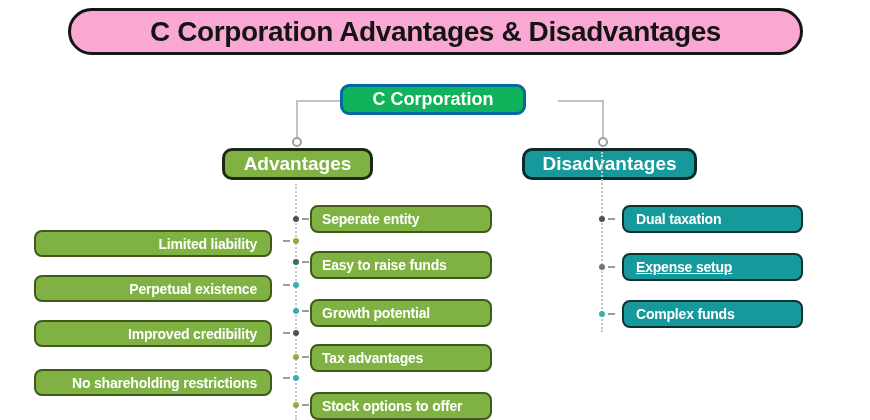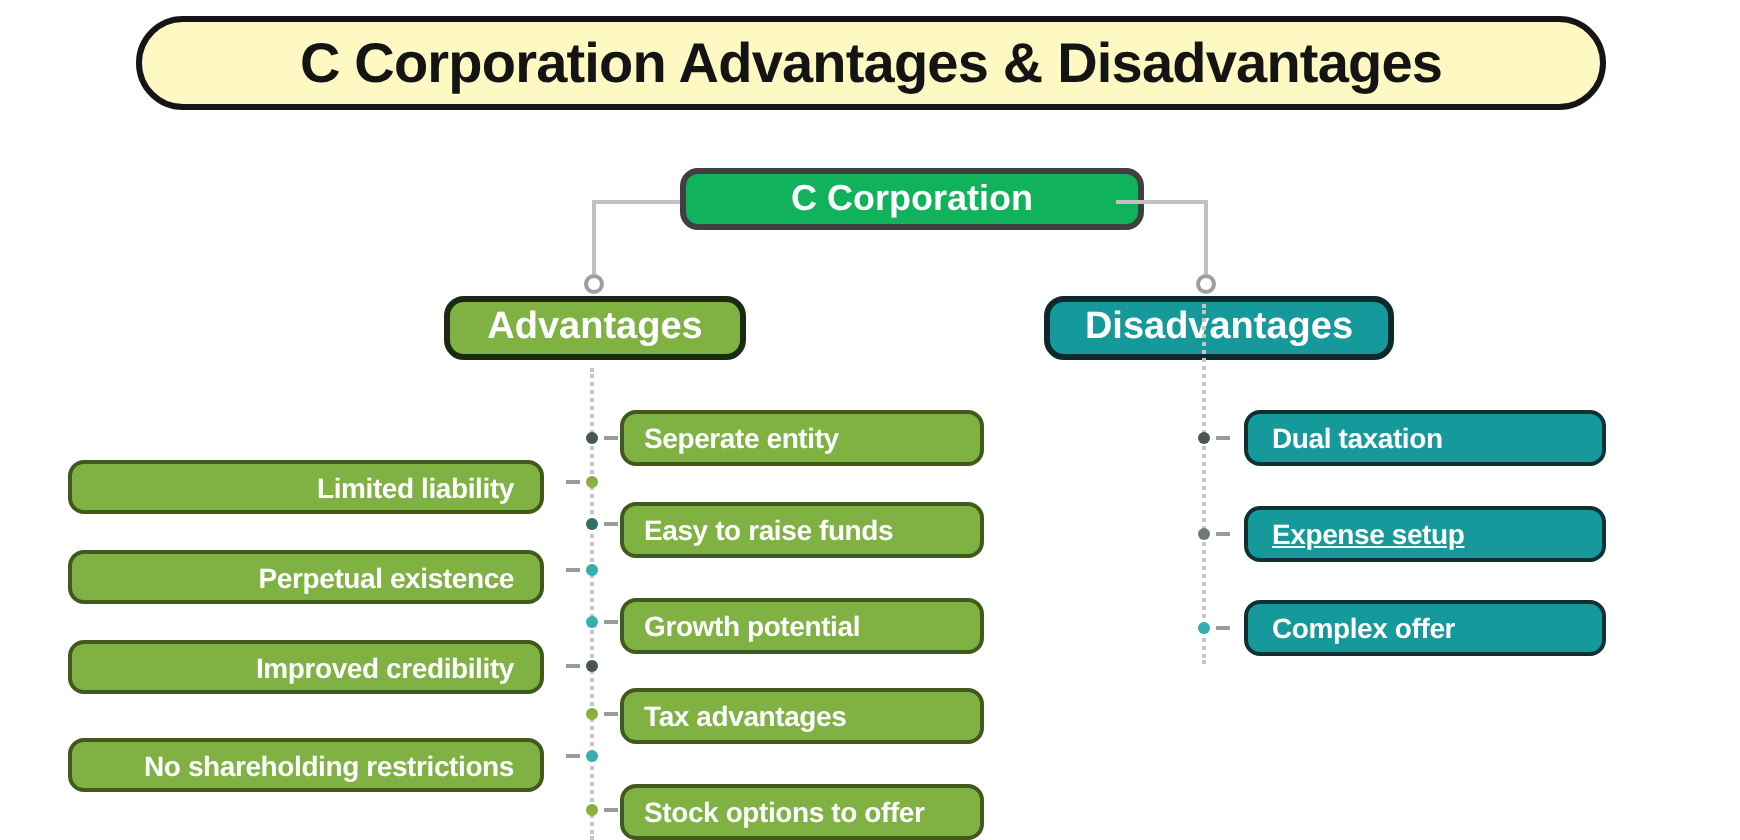--- a/index.html
+++ b/index.html
@@ -3,32 +3,32 @@
 <meta charset="utf-8">
 <style>
   html,body{margin:0;padding:0;background:#fff;}
   .canvas{
     position:relative;width:870px;height:420px;background:#ffffff;overflow:hidden;
     font-family:"Liberation Sans",sans-serif;
   }
   
   .title-pill{
     position:absolute;left:68px;top:8px;width:735px;height:47px;box-sizing:border-box;
-    border:3px solid #151515;border-radius:26px;background:#fef9c3;
+    border:3px solid #151515;border-radius:26px;background:#f9a8d4;
     display:flex;align-items:center;justify-content:center;
     font-size:28px;font-weight:bold;color:#141414;letter-spacing:-0.4px;white-space:nowrap;
   }
   
   .node{
     position:absolute;box-sizing:border-box;display:flex;align-items:center;justify-content:center;
     color:#fff;font-weight:bold;white-space:nowrap;
   }
   .node.root{
-    left:340px;top:84px;width:232px;height:31px;background:var(--root-green);
-    border:3px solid #404040;border-radius:9px;font-size:18px;
+    left:340px;top:84px;width:186px;height:31px;background:var(--root-green);
+    border:3px solid #0369a1;border-radius:9px;font-size:18px;
   }
   .node.adv{
     left:222px;top:148px;width:151px;height:32px;background:var(--advantage-green);
     border:3px solid #1b2a10;border-radius:10px;font-size:19px;
   }
   .node.dis{
     left:522px;top:148px;width:175px;height:32px;background:var(--disadvantage-teal);
     border:3px solid #0d292c;border-radius:10px;font-size:19px;
   }
   
@@ -86,21 +86,21 @@
   <div class="item green left-col" style="top:369px;">No shareholding restrictions</div>
 
   <div class="item green mid-col" style="top:205px;">Seperate entity</div>
   <div class="item green mid-col" style="top:251px;">Easy to raise funds</div>
   <div class="item green mid-col" style="top:299px;">Growth potential</div>
   <div class="item green mid-col" style="top:344px;">Tax advantages</div>
   <div class="item green mid-col" style="top:392px;">Stock options to offer</div>
 
   <div class="item teal right-col" style="top:205px;">Dual taxation</div>
   <div class="item teal right-col" style="top:253px;text-decoration:underline;">Expense setup</div>
-  <div class="item teal right-col" style="top:300px;">Complex offer</div>
+  <div class="item teal right-col" style="top:300px;">Complex funds</div>
 
   <div class="mk r" style="left:293px;top:216px;background:#4a5553;"></div>
   <div class="mk l" style="left:293px;top:238px;background:#8ab03e;"></div>
   <div class="mk r" style="left:293px;top:259px;background:#2f6e69;"></div>
   <div class="mk l" style="left:293px;top:282px;background:#36aeb2;"></div>
   <div class="mk r" style="left:293px;top:308px;background:#36aeb2;"></div>
   <div class="mk l" style="left:293px;top:330px;background:#4a5553;"></div>
   <div class="mk r" style="left:293px;top:354px;background:#8ab03e;"></div>
   <div class="mk l" style="left:293px;top:375px;background:#36aeb2;"></div>
   <div class="mk r" style="left:293px;top:402px;background:#8ab03e;"></div>

